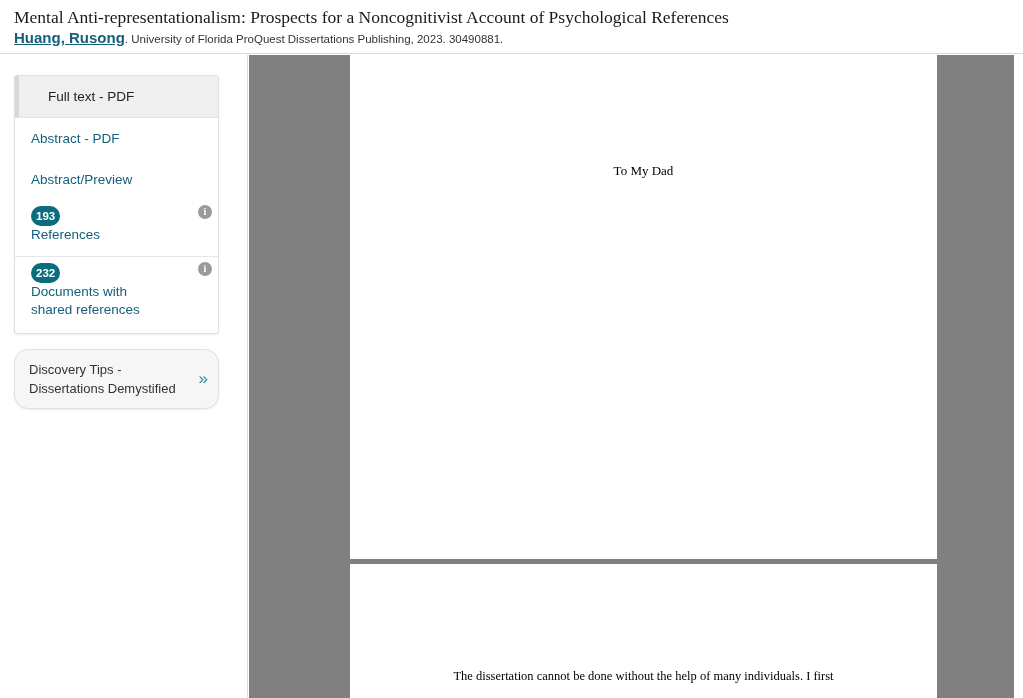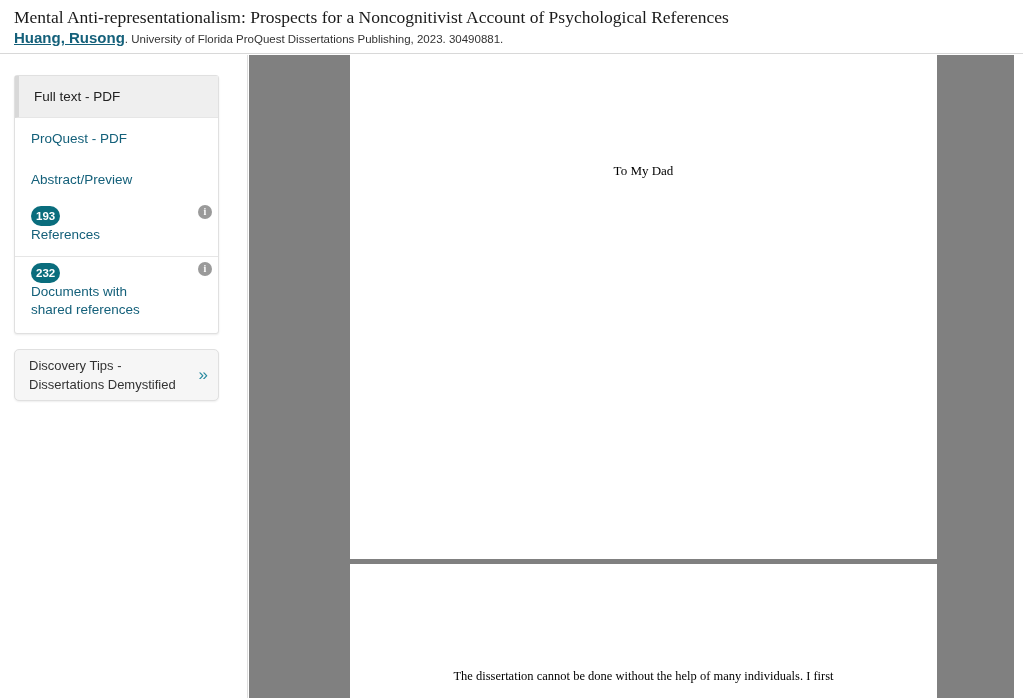--- a/index.html
+++ b/index.html
@@ -79,21 +79,21 @@
     position: relative;
     padding: 12px 14px 12px 16px;
     font-size: 13.5px;
     line-height: 17px;
     box-sizing: border-box;
   }
   .nav-item.active {
     background: #efefef;
     color: #222222;
     border-left: 4px solid #d8d8d8;
-    padding-left: 15px;
+    padding-left: 29px;
     border-bottom: 1px solid #e6e6e6;
   }
   .nav-item .nav-link {
     color: #14607a;
     cursor: pointer;
   }
   .nav-item.active .nav-link {
     color: #222222;
   }
   .nav-row {
@@ -145,24 +145,24 @@
   .nav-divider {
     height: 1px;
     background: #e6e6e6;
     margin: 6px 0 0 0;
   }
 
   .tips-card {
     position: absolute;
     left: 14px; top: 294px;
     width: 205px;
-    height: 52px;
+    height: 60px;
     background: #f6f6f6;
     border: 1px solid #e0e0e0;
-    border-radius: 5px;
+    border-radius: 14px;
     box-shadow: 0 1px 2px rgba(0,0,0,0.07);
     box-sizing: border-box;
     display: flex;
     align-items: center;
     padding: 0 10px 0 14px;
     cursor: pointer;
   }
   .tips-label {
     font-size: 13px;
     color: #333333;
@@ -257,21 +257,21 @@
 
   <div class="left-col">
 
     <div class="nav-card">
 
       <div class="nav-item active">
         <span class="nav-link">Full text - PDF</span>
       </div>
 
       <div class="nav-item">
-        <span class="nav-link">ProQuest - PDF</span>
+        <span class="nav-link">Abstract - PDF</span>
       </div>
 
       <div class="nav-item">
         <span class="nav-link">Abstract/Preview</span>
       </div>
 
       <div class="nav-row">
         <span class="badge">193</span>
         <span class="nav-link">References</span>
         <span class="info-icon">i</span>

